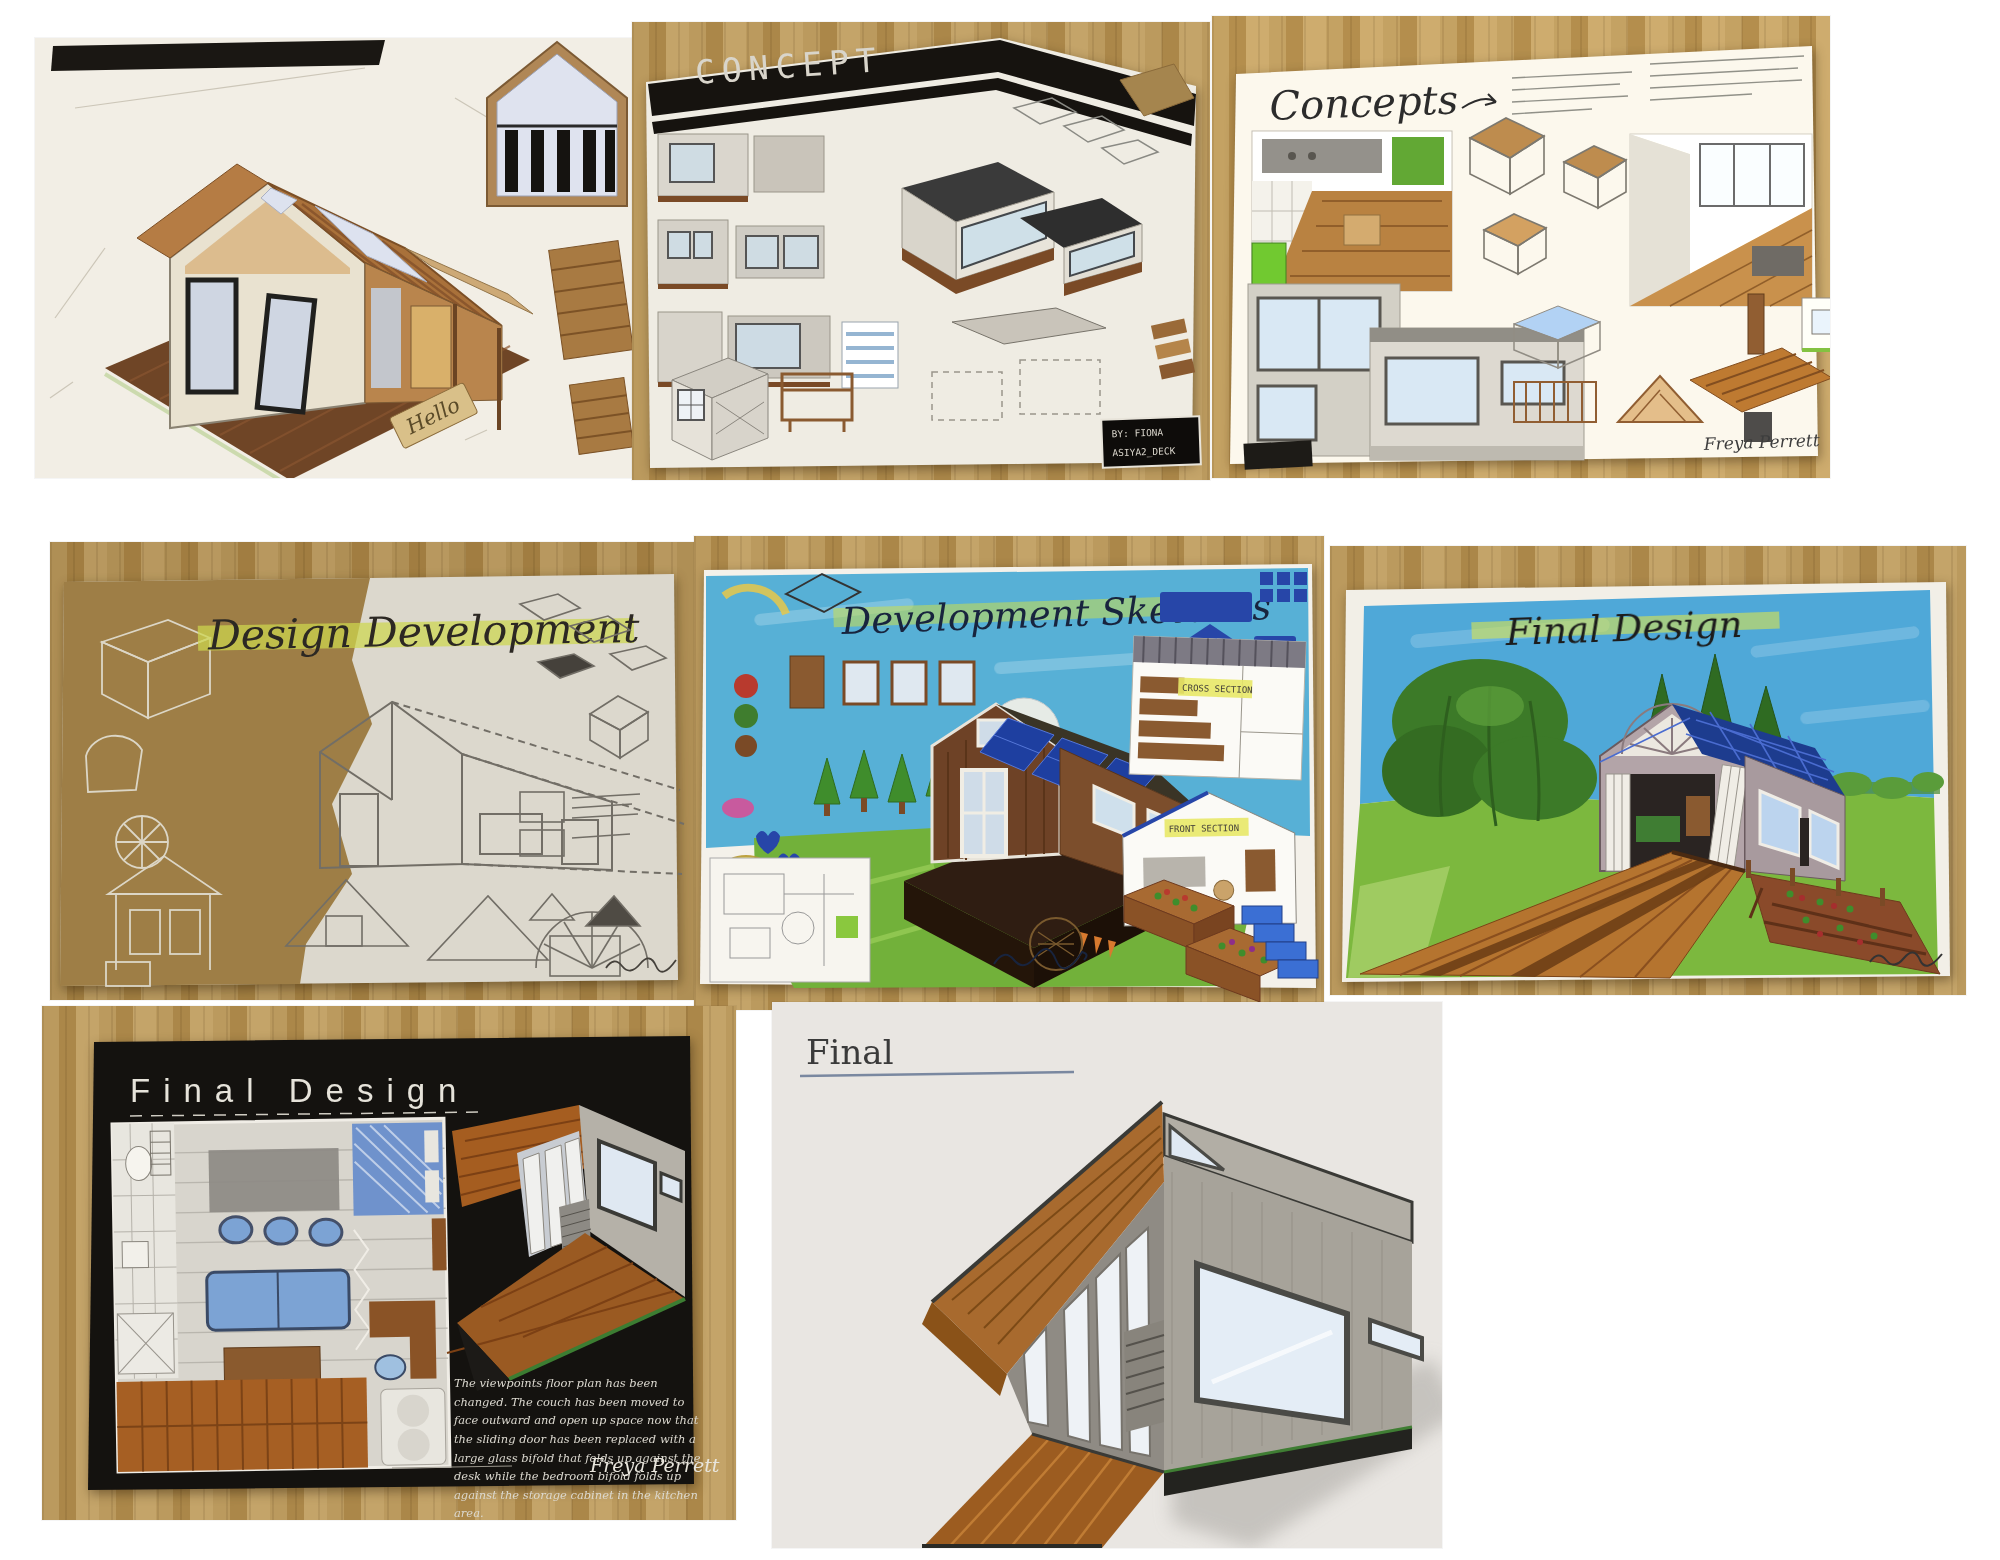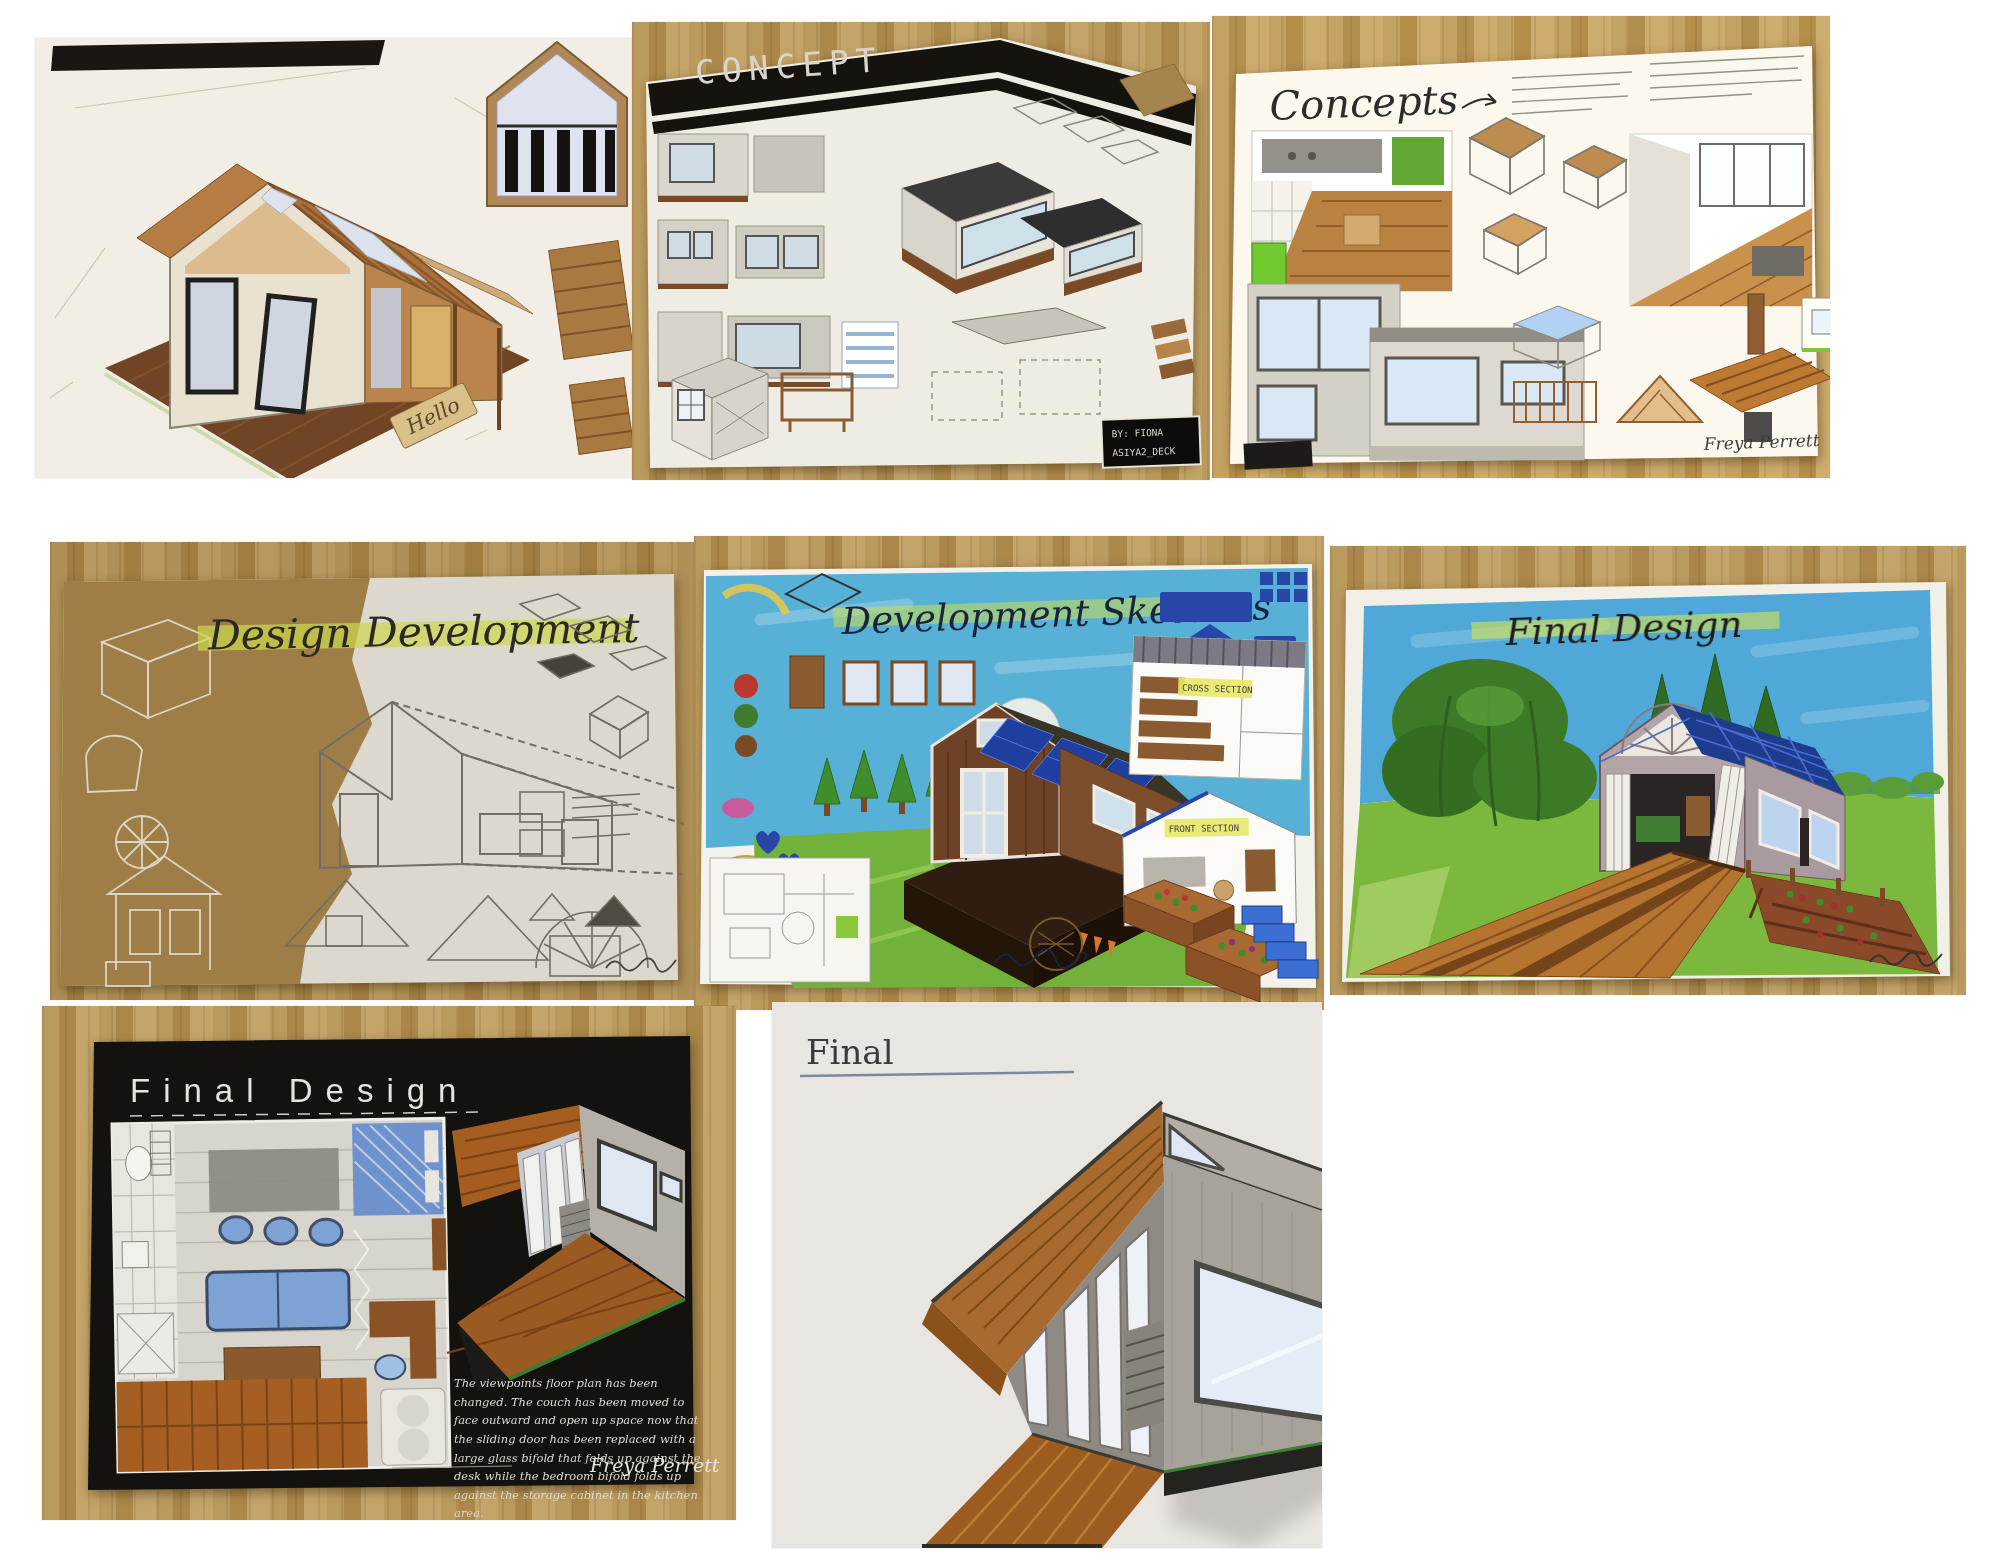--- a/index.html
+++ b/index.html
@@ -858,21 +858,21 @@
           </g>
         <line x1="62" y1="268" x2="238" y2="188" stroke="#3c7d32" stroke-width="4"></line>
         <polygon points="10,212 62,268 30,280" fill="#1c1a17"></polygon>
       </g>
       <line x1="350" y1="462" x2="470" y2="460" stroke="#9a968c" stroke-width="1"></line>
     </svg>
     <div class="notes-box" style="left:412px;top:368px;width:248px;">The viewpoints floor plan has been changed. The couch has been moved to face outward and open up space now that the sliding door has been replaced with a large glass bifold that folds up against the desk while the bedroom bifold folds up against the storage cabinet in the kitchen area.</div>
     <div class="sig" style="left:548px;top:448px;">Freya Perrett</div>
   </figure>
 
-  <figure class="photo paper-gray" style="left:772px;top:1002px;width:550px;height:546px;margin:0;">
+  <figure class="photo paper-gray" style="left:772px;top:1002px;width:670px;height:546px;margin:0;">
     <svg width="690" height="546" viewBox="0 0 690 546">
       <defs>
           <filter id="soft" x="-30%" y="-30%" width="160%" height="160%">
             <feGaussianBlur stdDeviation="9"></feGaussianBlur>
           </filter>
         </defs>
       <rect width="690" height="546" fill="#e9e6e2"></rect>
       <rect width="690" height="546" fill="url(#none)"></rect>
       <text x="34" y="62" font-size="34" fill="#3a3a3a" font-family="DejaVu Serif,serif">Final</text>
       <line x1="28" y1="74" x2="302" y2="70" stroke="#7a88a0" stroke-width="2.5"></line>

